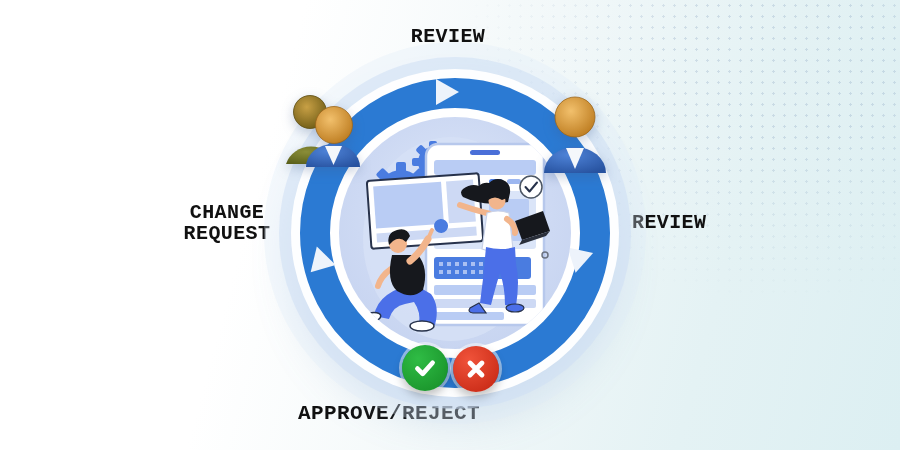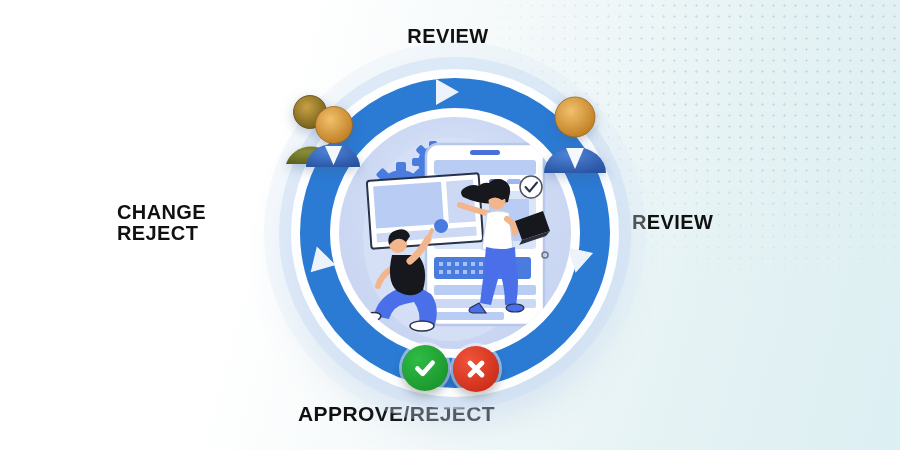--- a/index.html
+++ b/index.html
@@ -1,18 +1,18 @@
 <!DOCTYPE html>
 <html><head>
 <meta charset="utf-8">
 <style>
   html,body{margin:0;padding:0;}
   .stage{
     position:relative;width:900px;height:450px;overflow:hidden;
-    font-family:Liberation Sans, sans-serif;
+    font-family:Liberation Mono, monospace;
     background:linear-gradient(105deg,#ffffff 0%,#ffffff 30%,#f2f8f9 55%,#e4f2f4 78%,#dceff2 100%);
   }
   .dots{
     position:absolute;top:0;right:0;width:440px;height:300px;pointer-events:none;
     background-image:radial-gradient(rgba(100,130,170,.45) 1.1px,transparent 1.4px);
     background-size:11px 11px;opacity:.45;
     -webkit-mask-image:radial-gradient(ellipse at 72% 22%,#000 25%,transparent 72%);
     mask-image:radial-gradient(ellipse at 72% 22%,#000 25%,transparent 72%);
   }
   
@@ -37,21 +37,21 @@
   .arrow.left{left:7px;top:168px;transform:rotate(-16deg);
     border-left:13px solid transparent;border-right:13px solid transparent;
     border-bottom:23px solid #edf3fb;}
   .arrow.right{left:265px;top:172px;transform:rotate(12deg);
     border-left:13px solid transparent;border-right:13px solid transparent;
     border-top:23px solid #edf3fb;}
   
   .lbl{position:absolute;font-weight:800;color:#111;font-size:20px;letter-spacing:.4px;}
   .lbl-top{left:348px;top:25px;width:200px;text-align:center;}
   .lbl-right{left:632px;top:211px;}
-  .lbl-left{left:117px;top:202px;width:220px;line-height:21px;}
+  .lbl-left{left:117px;top:202px;width:220px;text-align:center;line-height:21px;}
   .lbl-bottom{left:298px;top:402px;width:308px;text-align:left;font-size:21px;}
   
   .badge{
     position:absolute;width:46px;height:46px;border-radius:50%;
     display:flex;align-items:center;justify-content:center;
     box-shadow:0 5px 10px rgba(0,0,0,.25),0 0 0 3px rgba(255,255,255,.5);
   }
   .badge.approve{left:402px;top:345px;background:radial-gradient(circle at 35% 30%,#2fbc45,#168c26);}
   .badge.reject{left:453px;top:346px;background:radial-gradient(circle at 35% 30%,#f0533a,#c22310);}
   .people{position:absolute;filter:drop-shadow(0 4px 6px rgba(60,90,140,.3));}
@@ -61,21 +61,21 @@
 </head>
 <body>
 
 <div class="stage">
   <div class="dots"></div>
 
   <div class="lbl lbl-top">REVIEW</div>
   <div class="lbl lbl-right">REVIEW</div>
   <div class="lbl lbl-left">
     <div>CHANGE</div>
-    <div>REJECT</div>
+    <div>REQUEST</div>
   </div>
   <div class="lbl lbl-bottom">APPROVE/REJECT</div>
 
   <div class="cycle">
     <div class="ring"></div>
     <div class="arrow top"></div>
     <div class="arrow left"></div>
     <div class="arrow right"></div>
 
     <div class="disc">

